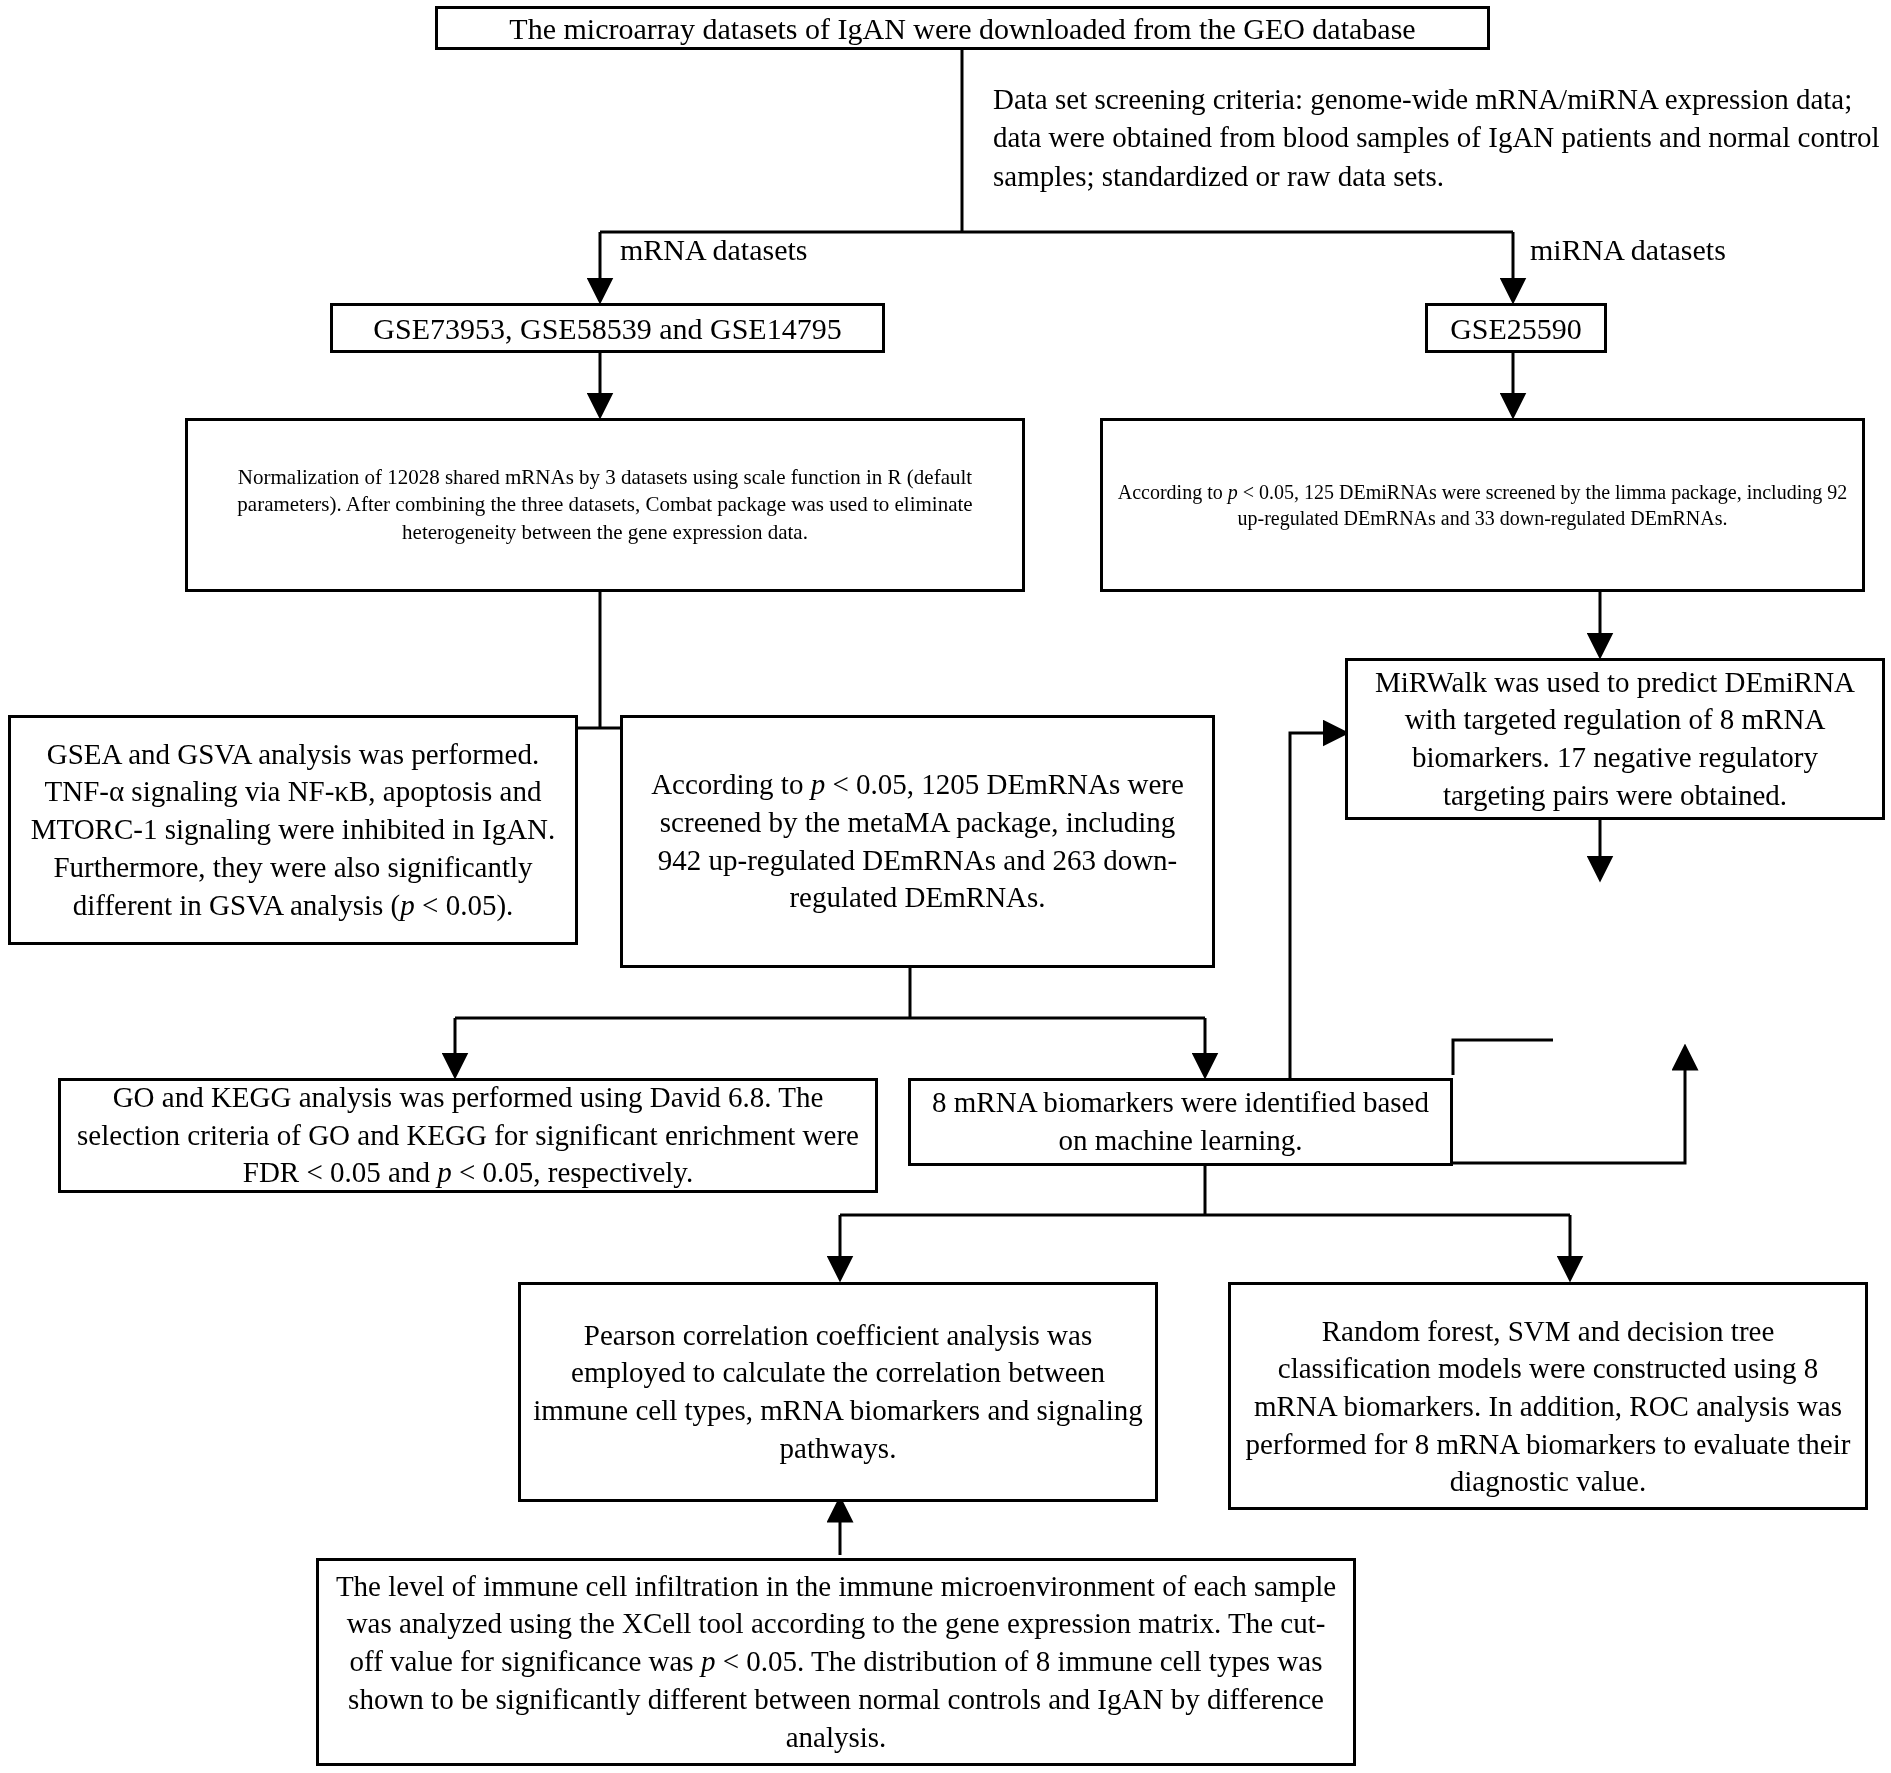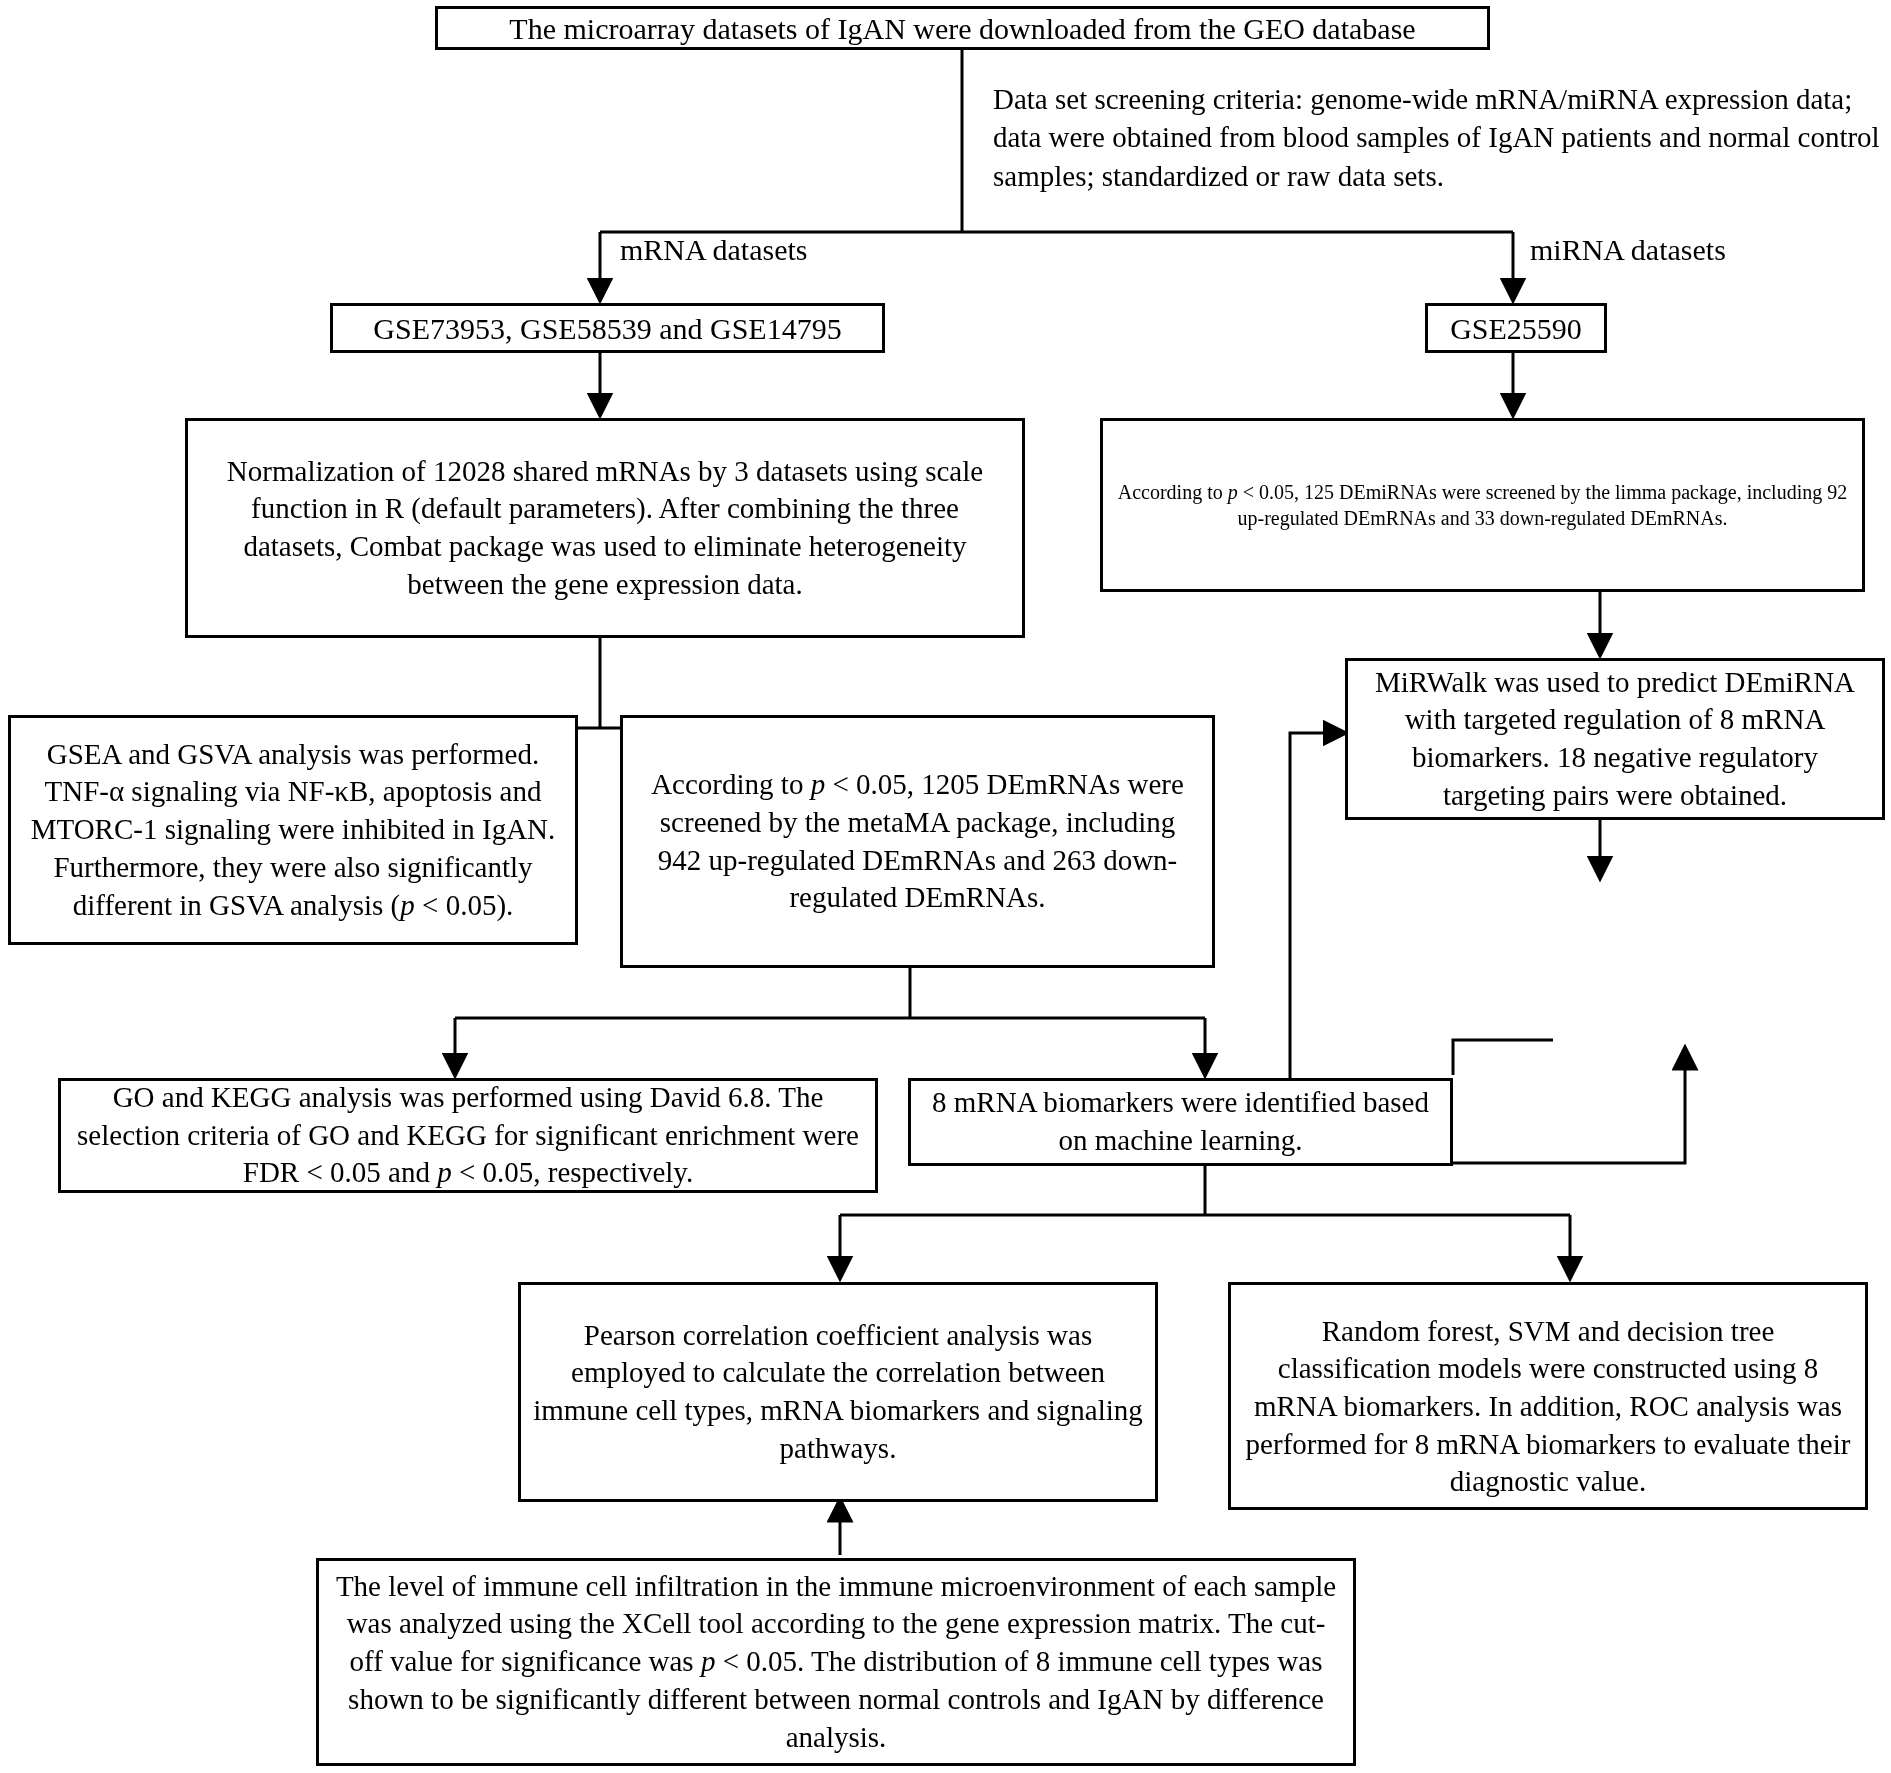--- a/index.html
+++ b/index.html
@@ -117,38 +117,38 @@
   </div>
 
   <div class="node" style="left:330px; top:303px; width:555px; height:50px; font-size:30px;">
     <span class="txt">GSE73953, GSE58539 and GSE14795</span>
   </div>
 
   <div class="node" style="left:1425px; top:303px; width:182px; height:50px; font-size:30px;">
     <span class="txt">GSE25590</span>
   </div>
 
-  <div class="node" style="left:185px; top:418px; width:840px; height:220px; font-size:29px;text-align:center;">
+  <div class="node" style="left:185px; top:418px; width:840px; height:174px; font-size:21px;text-align:center;">
     <span class="txt">Normalization of 12028 shared mRNAs by 3 datasets using scale function in R (default parameters). After combining the three datasets, Combat package was used to eliminate heterogeneity between the gene expression data.</span>
   </div>
 
   <div class="node" style="left:1100px; top:418px; width:765px; height:174px; font-size:20px;">
     <span class="txt">According to <i>p</i> &lt; 0.05, 125 DEmiRNAs were screened by the limma package, including 92 up-regulated DEmRNAs and 33 down-regulated DEmRNAs.</span>
   </div>
 
   <div class="node" style="left:8px; top:715px; width:570px; height:230px; font-size:29px;">
     <span class="txt">GSEA and GSVA analysis was performed. TNF-α signaling via NF-κB, apoptosis and MTORC-1 signaling were inhibited in IgAN. Furthermore, they were also significantly different in GSVA analysis (<i>p</i> &lt; 0.05).</span>
   </div>
 
   <div class="node" style="left:620px; top:715px; width:595px; height:253px; font-size:29px;">
     <span class="txt">According to <i>p</i> &lt; 0.05, 1205 DEmRNAs were screened by the metaMA package, including 942 up-regulated DEmRNAs and 263 down-regulated DEmRNAs.</span>
   </div>
 
   <div class="node" style="left:1345px; top:658px; width:540px; height:162px; font-size:29px;">
-    <span class="txt">MiRWalk was used to predict DEmiRNA with targeted regulation of 8 mRNA biomarkers. 18 negative regulatory targeting pairs were obtained.</span>
+    <span class="txt">MiRWalk was used to predict DEmiRNA with targeted regulation of 8 mRNA biomarkers. 17 negative regulatory targeting pairs were obtained.</span>
   </div>
 
 
   <div class="node" style="left:58px; top:1078px; width:820px; height:115px; font-size:29px;">
     <span class="txt">GO and KEGG analysis was performed using David 6.8. The selection criteria of GO and KEGG for significant enrichment were FDR &lt; 0.05 and <i>p</i> &lt; 0.05, respectively.</span>
   </div>
 
   <div class="node" style="left:908px; top:1078px; width:545px; height:88px; font-size:29px;">
     <span class="txt">8 mRNA biomarkers were identified based on machine learning.</span>
   </div>

